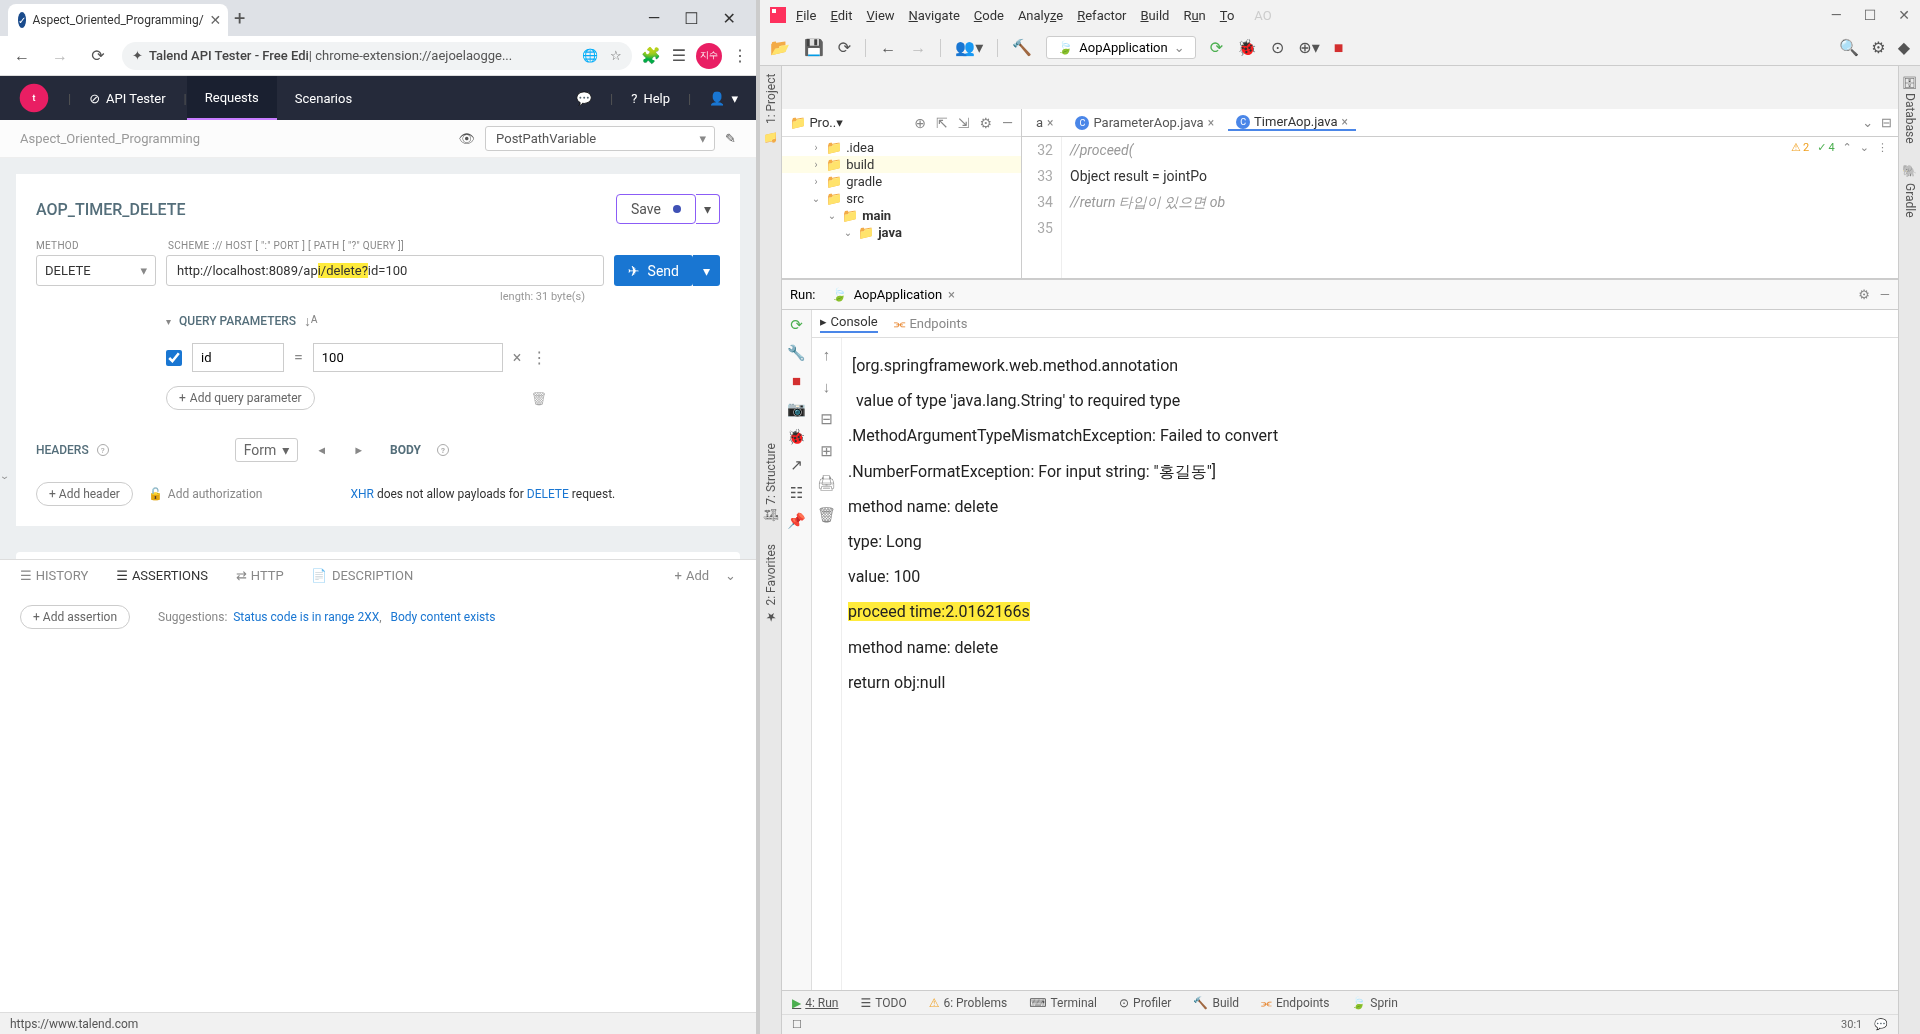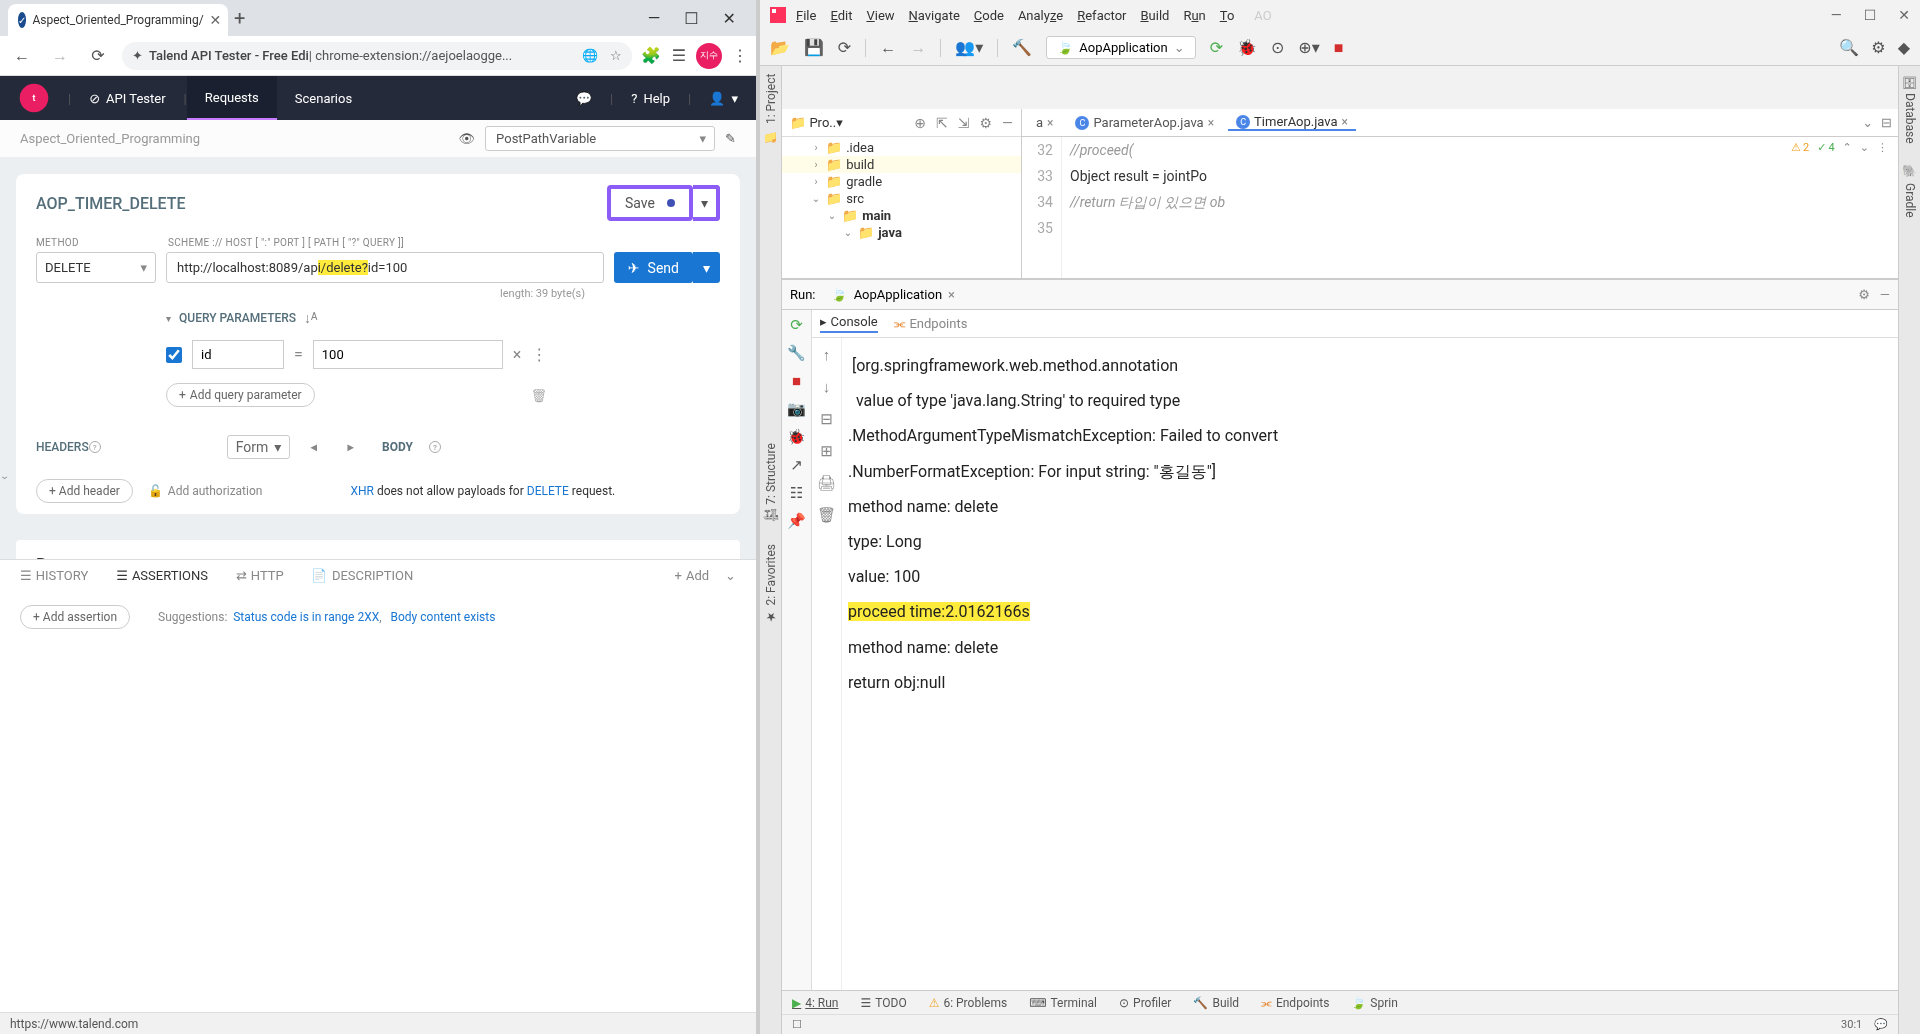--- a/index.html
+++ b/index.html
@@ -34,24 +34,24 @@
 .sep { color: #555; }
 
 
 .talend-bc { height: 38px; background: #fcfcfc; display: flex; align-items: center; padding: 0 20px; font-size: 13px; color: #999; border-bottom: 1px solid #eee; }
 .bc-right { margin-left: auto; display: flex; align-items: center; gap: 10px; }
 .pp-select { border: 1px solid #ccc; background: #fff; padding: 4px 30px 4px 10px; border-radius: 3px; font-size: 13px; color: #555; position: relative; width: 230px; }
 .pp-select::after { content: "▾"; position: absolute; right: 8px; color: #888; }
 
 
 .talend-body { flex: 1; background: #eceff1; padding: 16px; overflow-y: auto; }
-.card { background: #fff; border-radius: 8px; padding: 11px 20px; margin-bottom: 26px; }
+.card { background: #fff; border-radius: 0; padding: 20px 20px; margin-bottom: 26px; }
 .card-title-row { display: flex; align-items: center; justify-content: space-between; }
 .card-title { font-size: 16px; color: #546e7a; font-weight: 500; }
-.save-btn { display: flex; align-items: center; gap: 12px; border: 4px solid #8b5cf6; border-radius: 4px; padding: 6px 14px; font-size: 14px; color: #555; cursor: pointer; }
+.save-btn { display: flex; align-items: center; gap: 12px; border: 1px solid #8b5cf6; border-radius: 4px; padding: 6px 14px; font-size: 14px; color: #555; cursor: pointer; }
 .save-dot { width: 8px; height: 8px; border-radius: 50%; background: #3f51b5; }
 
 .form-labels { display: flex; gap: 12px; margin-top: 16px; font-size: 10px; color: #888; letter-spacing: 0.3px; }
 .lbl-method { width: 120px; }
 .form-row { display: flex; gap: 10px; margin-top: 4px; align-items: stretch; }
 .method-sel { width: 120px; border: 1px solid #ccc; border-radius: 3px; padding: 6px 8px; font-size: 13px; color: #333; background: #fff; display: flex; align-items: center; justify-content: space-between; }
 .url-input { flex: 1; border: 1px solid #ccc; border-radius: 3px; padding: 7px 10px; font-size: 13px; font-family: monospace; color: #333; background: #fff; }
 .url-text { white-space: nowrap; }
 .hl-yellow { background: #ffeb3b; }
 .send-btn { background: #1976d2; color: #fff; border-radius: 3px; display: flex; align-items: center; padding: 0 14px; gap: 8px; font-size: 14px; cursor: pointer; }
@@ -68,21 +68,21 @@
 .param-input.val { width: 190px; }
 .eq { color: #888; }
 .del-x { color: #888; cursor: pointer; font-size: 16px; }
 .more-v { color: #888; font-size: 16px; cursor: pointer; }
 
 .add-qp-row { display: flex; align-items: center; margin-top: 14px; margin-left: 130px; }
 .add-qp { border: 1px solid #ccc; border-radius: 14px; padding: 4px 12px; font-size: 12px; color: #666; cursor: pointer; display: flex; gap: 4px; }
 .trash-ic { margin-left: 216px; color: #aaa; font-size: 13px; }
 
 .hb-row { display: flex; align-items: center; margin-top: 28px; gap: 10px; }
-.hb-label { font-size: 12px; color: #546e7a; font-weight: 500; display: flex; align-items: center; gap: 0; }
+.hb-label { font-size: 12px; color: #546e7a; font-weight: 500; display: flex; align-items: center; gap: 8px; }
 .hb-q { width: 12px; height: 12px; border: 1px solid #aaa; border-radius: 50%; font-size: 8px; color: #aaa; display: flex; align-items: center; justify-content: center; }
 .form-drop { border: 1px solid #ccc; border-radius: 3px; padding: 3px 8px; font-size: 14px; color: #666; margin-left: 116px; display: flex; gap: 6px; }
 .collapse-ar { color: #888; font-size: 11px; margin: 0 8px; cursor: pointer; }
 .body-label { font-size: 12px; color: #546e7a; font-weight: 700; margin-left: 8px; display: flex; gap: 16px; align-items: center; }
 
 .add-hdr-row { display: flex; align-items: center; gap: 16px; margin-top: 20px; font-size: 12px; }
 .add-hdr { border: 1px solid #ccc; border-radius: 14px; padding: 4px 12px; color: #666; cursor: pointer; }
 .add-auth { color: #888; display: flex; align-items: center; gap: 4px; }
 .xhr-msg { margin-left: 72px; color: #333; }
 .xhr-link { color: #1976d2; }
@@ -306,21 +306,21 @@
             <span class="url-text"><span>http://localhost:8089/ap</span><span class="hl-yellow">i/delete?</span><span>id=100</span></span>
           </div>
           <div style="display:flex">
             <div class="send-btn">
               <span>✈</span>
               <span>Send</span>
             </div>
             <div class="send-btn" style="border-radius:0 3px 3px 0;padding:0 10px">▾</div>
           </div>
         </div>
-        <div class="length-txt">length: 39 byte(s)</div>
+        <div class="length-txt">length: 31 byte(s)</div>
 
         <div class="qp-row">
           <span class="qp-caret">▾</span>
           <span class="qp-label">QUERY PARAMETERS</span>
           <span class="qp-sort">↓ᴬ</span>
         </div>
 
         <div class="param-row">
           <input type="checkbox" class="chk" checked="" style="">
           <input class="param-input" value="id" style="">

